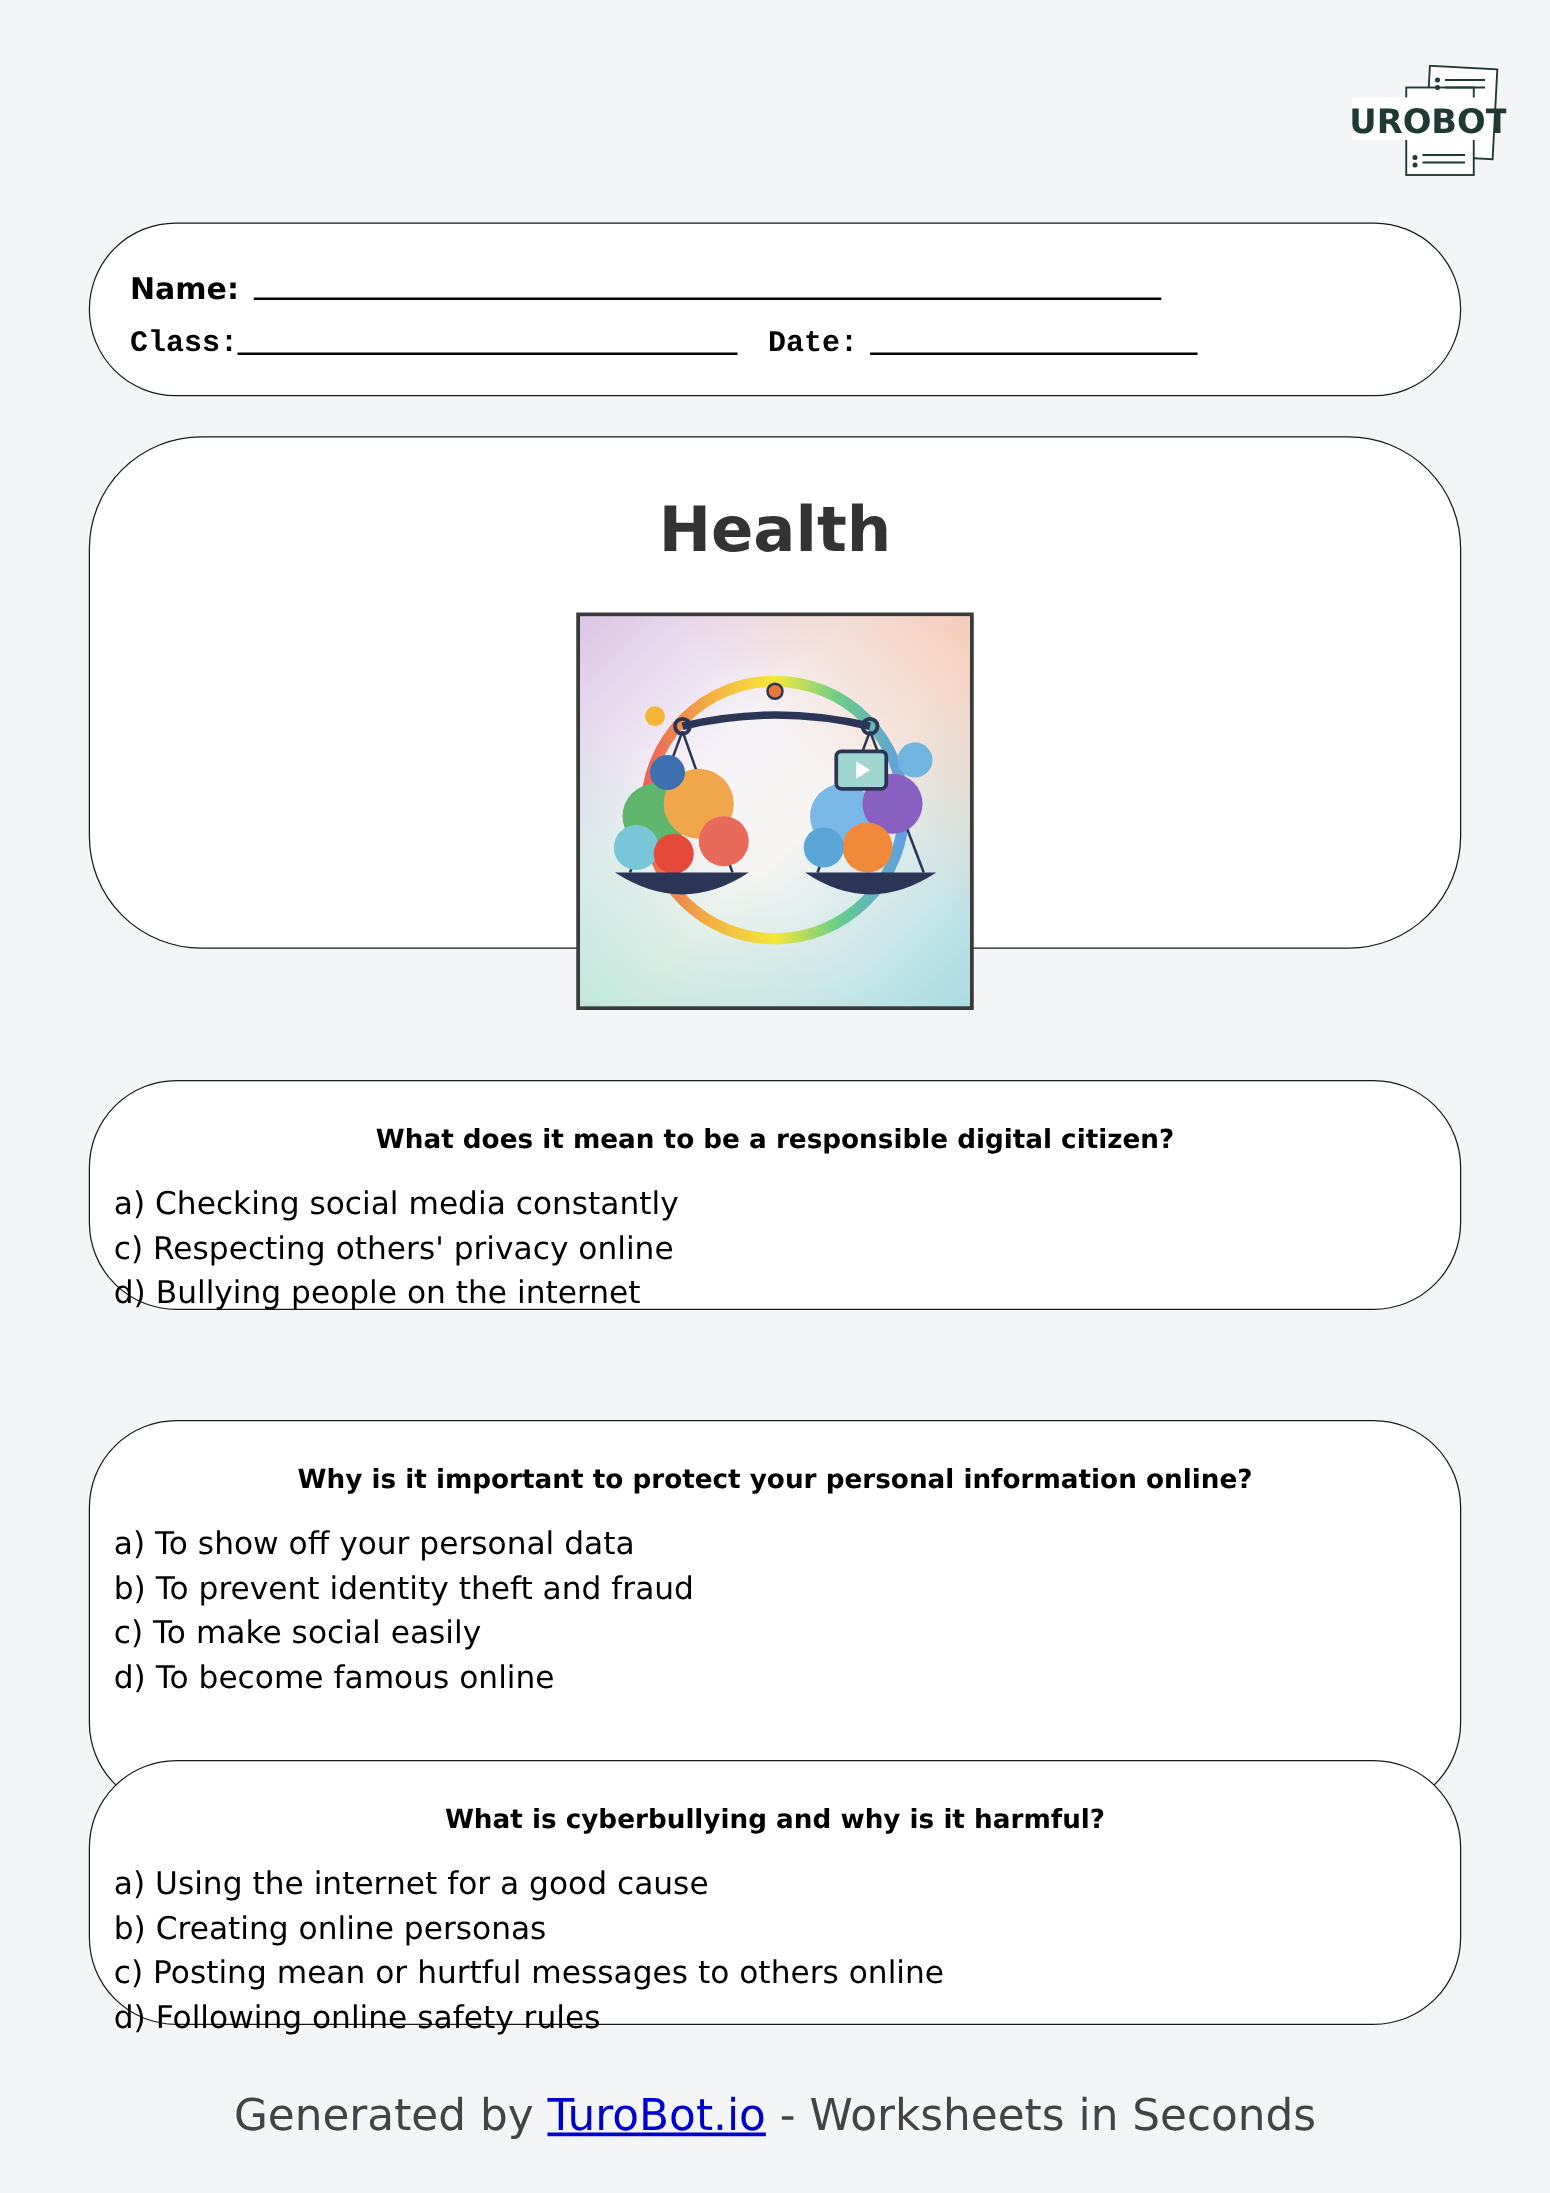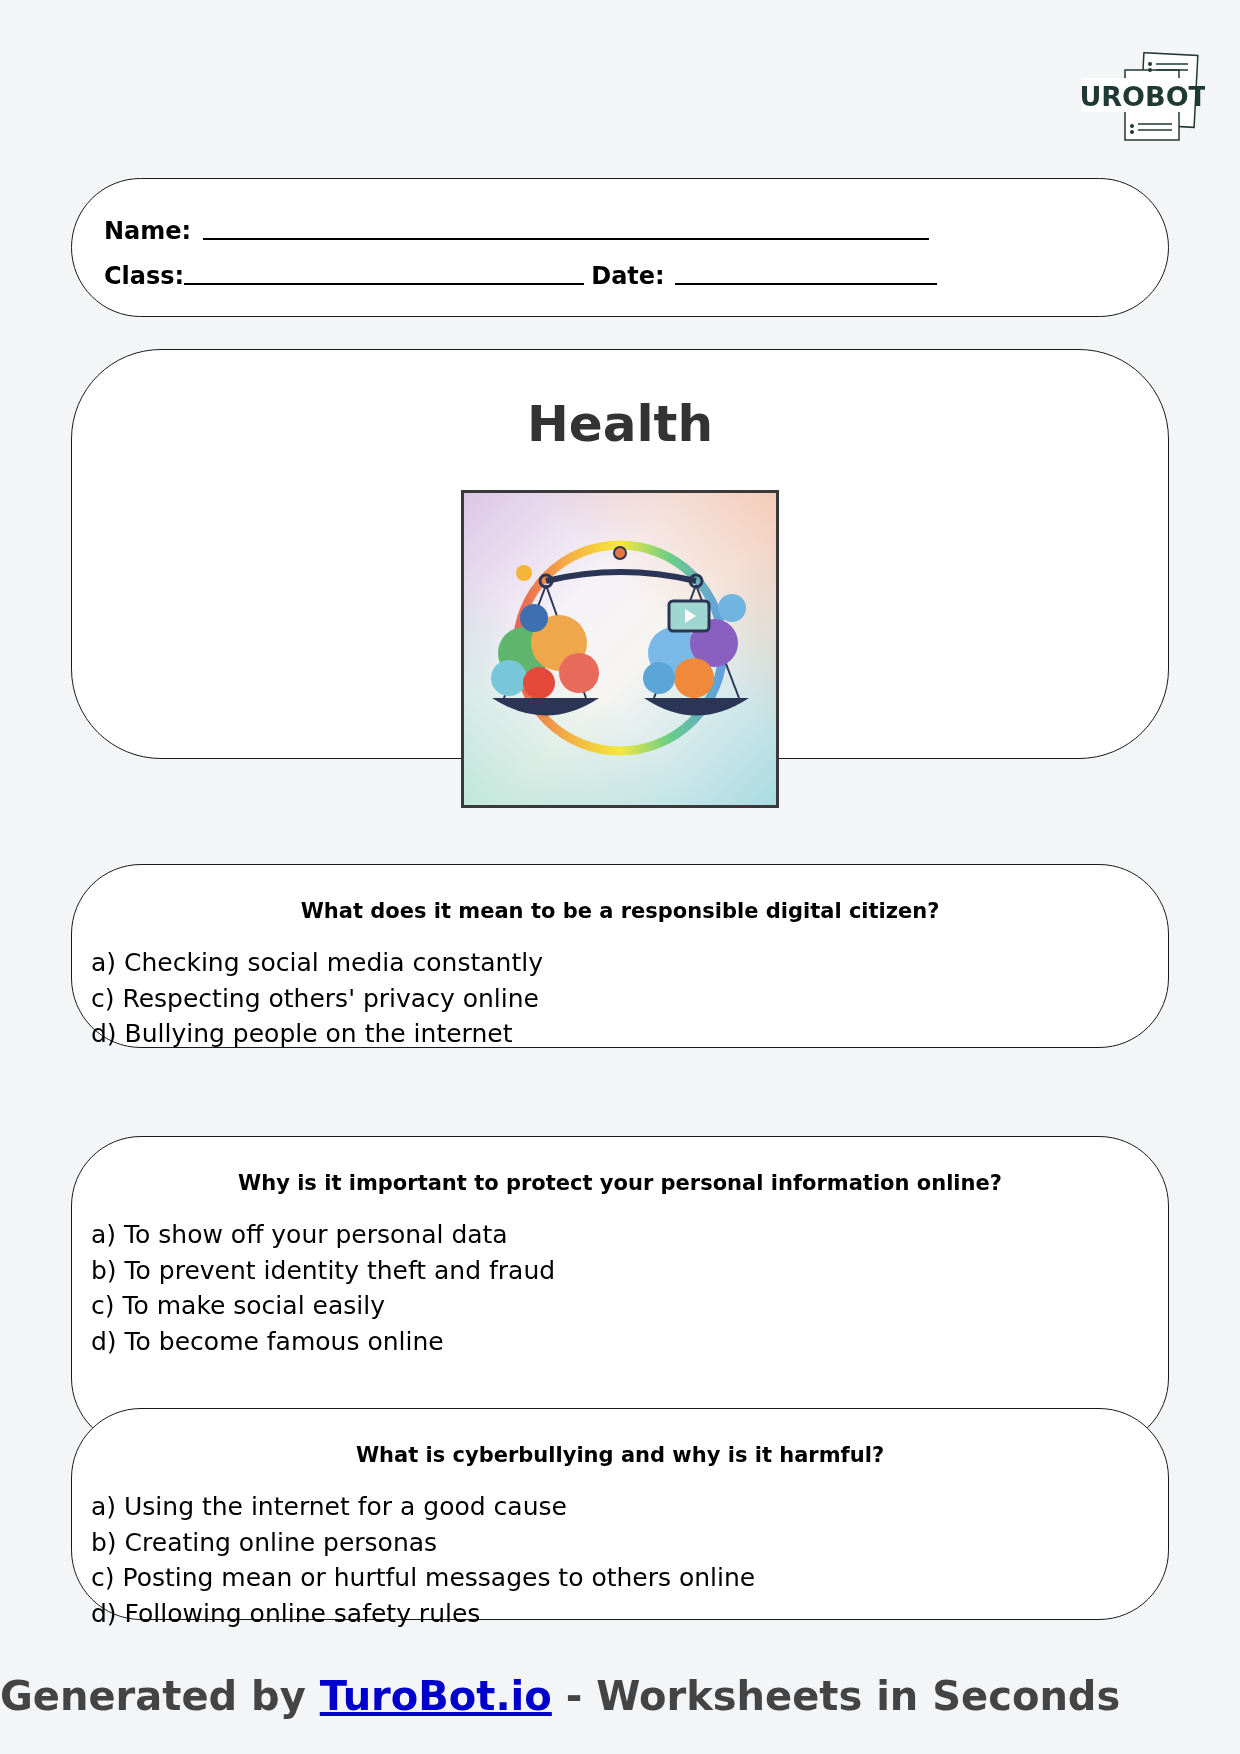--- a/index.html
+++ b/index.html
@@ -17,40 +17,40 @@
   .card {
     position: absolute; left: 71px; width: 1098px;
     background: #fff;
     border: 1.5px solid #1a1a1a;
     box-sizing: border-box;
   }
   #info-card { top: 178px; height: 139px; border-radius: 70px; }
   .field-row { position: absolute; left: 32px; display: flex; align-items: flex-end; font-weight: bold; font-size: 24px; }
   .field-line { border-bottom: 2px solid #000; height: 2px; display: inline-block; margin-bottom: 5px; }
   #row-name { top: 38px; gap: 12px; }
-  #row-class { top: 83px; }
+  #row-class { top: 83px; font-family: Liberation Mono, monospace; }
 
   #title-card { top: 349px; height: 410px; border-radius: 90px; }
   .title { position: absolute; left: 0; right: 0; top: 45px; text-align: center; font-size: 50px; font-weight: bold; color: #333; }
   .image-frame {
     position: absolute; left: 389px; top: 140px; width: 318px; height: 318px;
     border: 3px solid #3a3a3a; box-sizing: border-box; overflow: hidden;
     background: linear-gradient(135deg, #dcc6e6 0%, #f6f3f8 35%, #f7f5f2 55%, #a9dbe2 100%);
   }
   .image-frame .bg2 { position:absolute; inset:0; background: linear-gradient(45deg, #a8e0cf 0%, rgba(255,255,255,0) 40%, rgba(255,255,255,0) 60%, #f2bba0 100%); opacity: .7; }
 
   .q-card { border-radius: 70px; }
   #q1 { top: 864px; height: 184px; }
   #q2 { top: 1136px; height: 312px; }
   #q3 { top: 1408px; height: 212px; }
   .q-text { position: absolute; left: 0; right: 0; top: 34px; text-align: center; font-size: 21px; font-weight: bold; }
   .options { position: absolute; left: 19px; top: 80px; font-size: 25px; line-height: 35.5px; }
   .option { white-space: nowrap; }
 
-  .footer { position: absolute; left: 0; right: 0; top: 1673px; text-align: left; font-size: 40px; font-weight: bold; color: #444; }
+  .footer { position: absolute; left: 0; right: 0; top: 1673px; text-align: center; font-size: 35px; font-weight: normal; color: #444; }
   .footer a { color: #0000cc; text-decoration: underline; }
 </style>
 </head>
 <body>
 
 <div class="logo">
   <svg width="125" height="90" viewBox="0 0 125 90">
     <rect x="62" y="2" width="54" height="72" fill="#fff" stroke="#1f3a33" stroke-width="1.5" transform="rotate(3 89 38)"></rect>
     <rect x="45" y="18" width="54" height="70" fill="#fff" stroke="#1f3a33" stroke-width="1.5"></rect>
     <circle cx="70" cy="12" r="2" fill="#1f3a33"></circle>
@@ -67,21 +67,21 @@
 </div>
 
 <div class="card" id="info-card">
   <div class="field-row" id="row-name">
     <span>Name:</span>
     <span class="field-line" style="width:726px"></span>
   </div>
   <div class="field-row" id="row-class">
     <span>Class:</span>
     <span class="field-line" style="width:400px"></span>
-    <span style="margin-left:7px">Date:</span>
+    <span style="margin-left:24px">Date:</span>
     <span class="field-line" style="width:262px; margin-left:10px"></span>
   </div>
 </div>
 
 <div class="card" id="title-card">
   <div class="title">Health</div>
   <div class="image-frame">
     <div class="bg2"></div>
     <svg width="312" height="312" viewBox="0 0 312 312" style="position:absolute;left:0;top:0">
       <defs>

